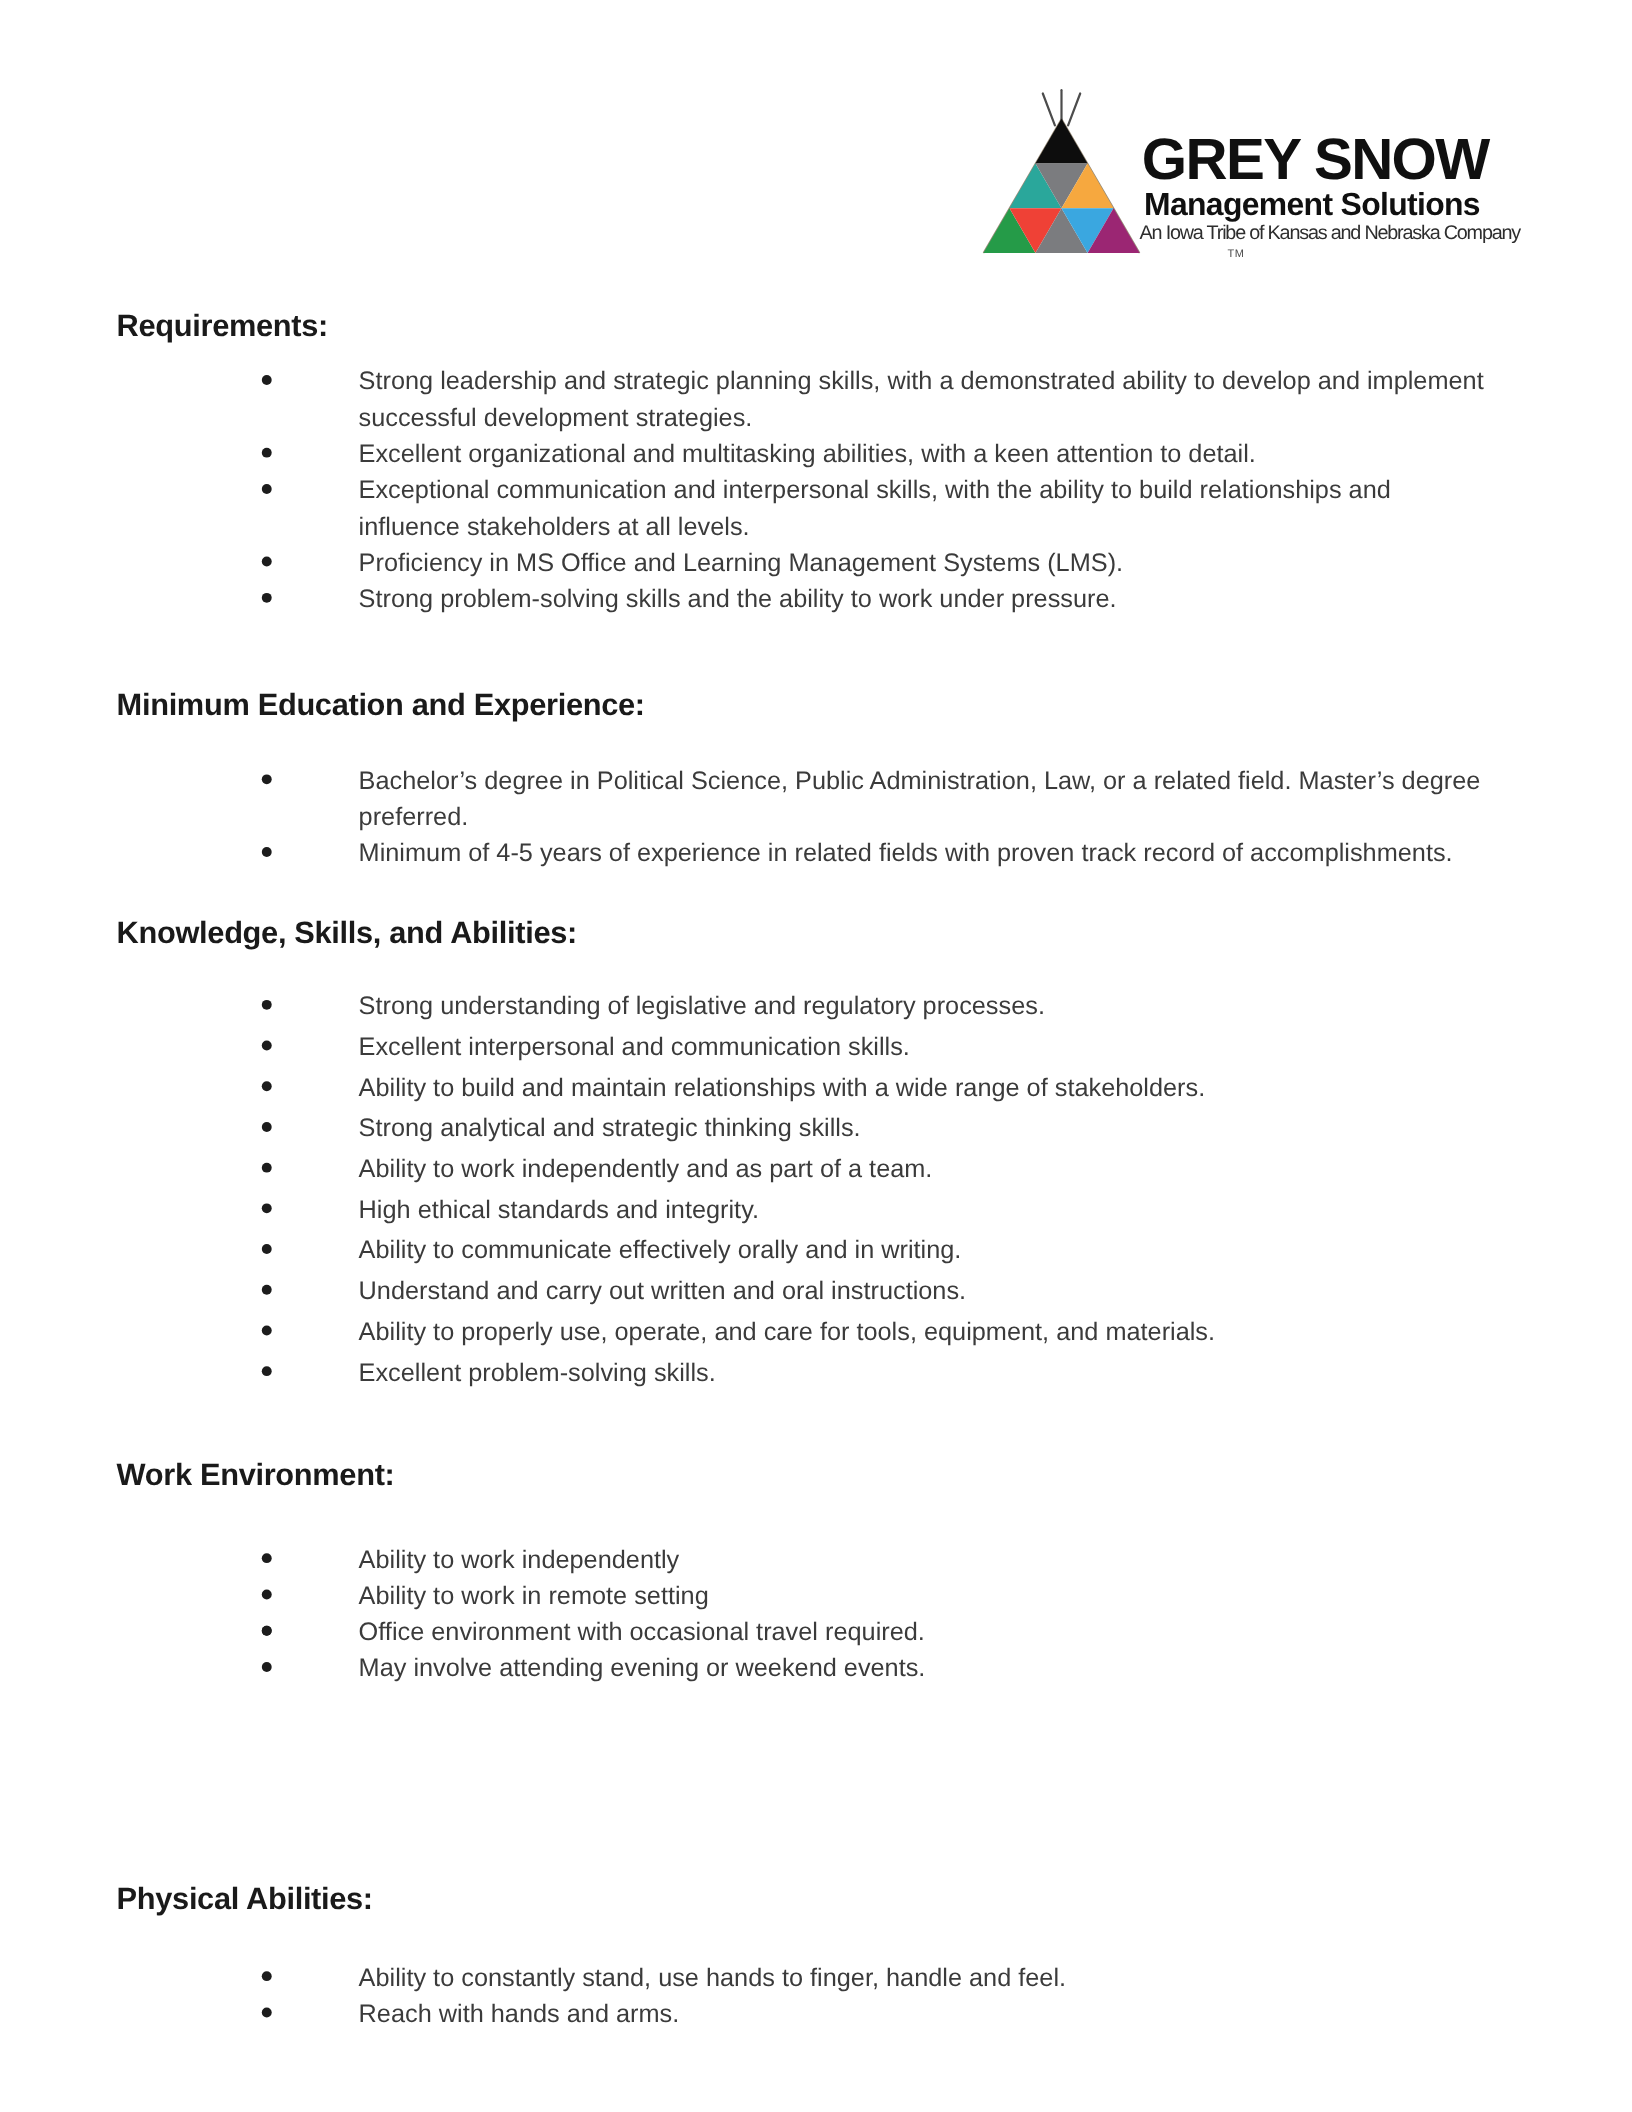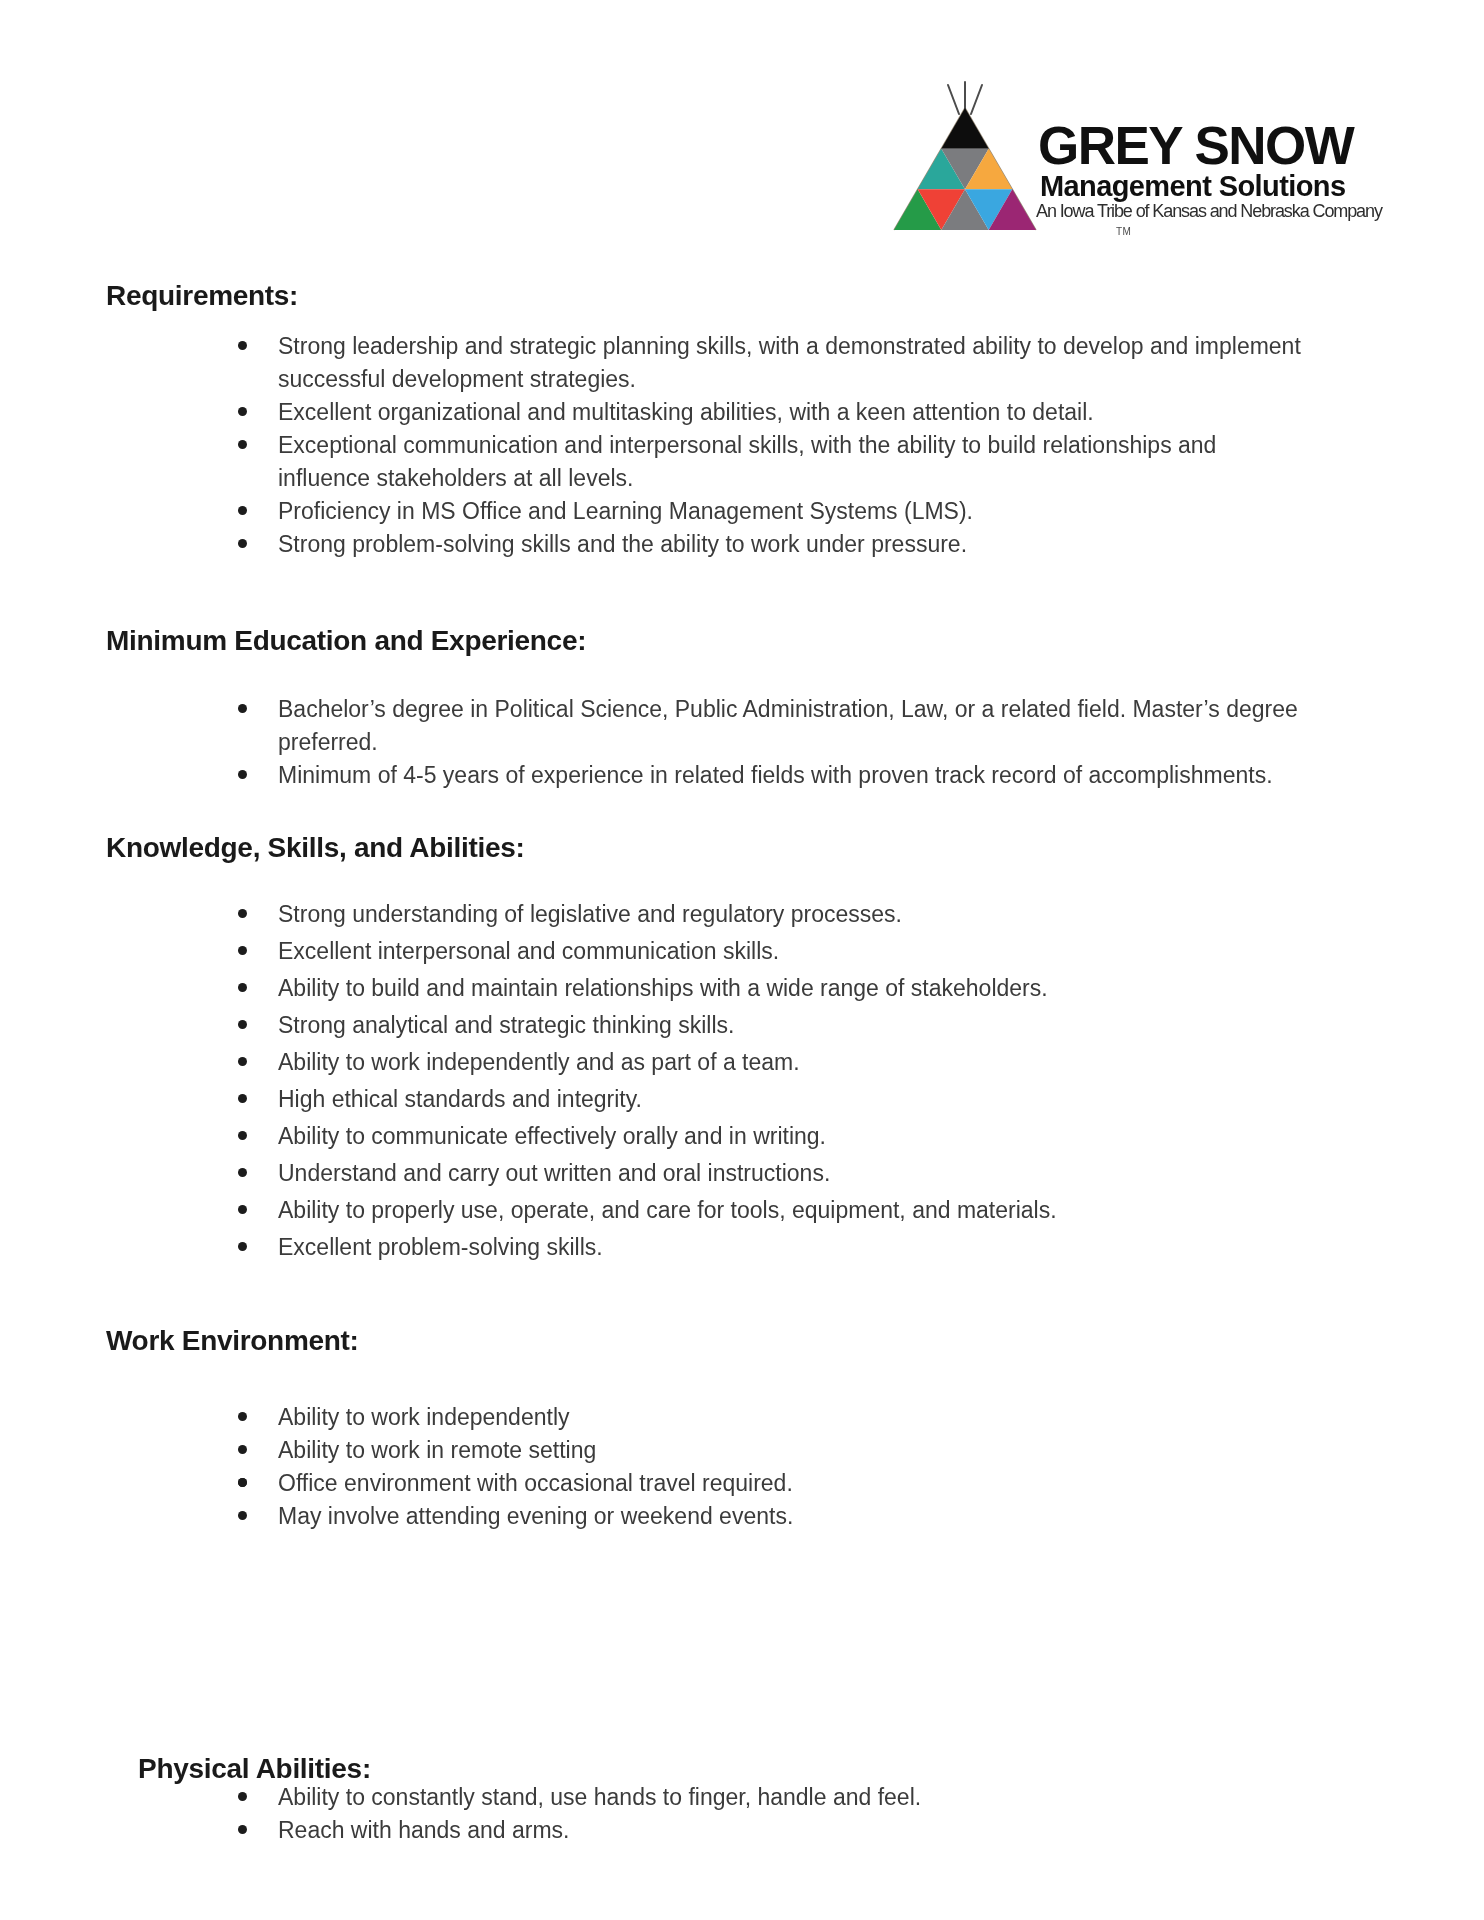--- a/index.html
+++ b/index.html
@@ -48,27 +48,27 @@
   .blist li {
     position:relative; padding-left:172px;
     font-size:23px; line-height:33px;
   }
   .blist.spaced li { margin-bottom:4px; }
   .blist li .dot {
     position:absolute; left:132px; top:11px;
     width:9px; height:9px; border-radius:50%;
     background:#1c1c1c;
   }
-  .bline { display:block; white-space:nowrap; }
+  .bline { display:block; white-space:nowrap;margin-left:48px; }
 
   #h-req  { top:279px; }  #l-req  { top:330px; }
   #h-med  { top:624px; }  #l-med  { top:693px; }
   #h-ksa  { top:831px; }  #l-ksa  { top:898px; }
   #h-we   { top:1324px; } #l-we   { top:1401px; }
-  #h-pa   { top:1752px;margin-left:32px; } #l-pa   { top:1781px; }
+  #h-pa   { top:1709px; } #l-pa   { top:1781px; }
 </style>
 </head>
 <body>
 
 <div class="page">
 
   <svg class="teepee" viewBox="0 0 160 152">
     <path d="M9,150 L80,28 L151,150" fill="none" opacity="0.7" stroke-width="1.4" stroke="#6d5c42"></path>
     <line x1="74" y1="34" x2="63" y2="5" stroke-width="2" stroke-linecap="round" stroke="#4c4c4c"></line>
     <line x1="80" y1="34" x2="80" y2="2" stroke-width="2" stroke-linecap="round" stroke="#4c4c4c"></line>

